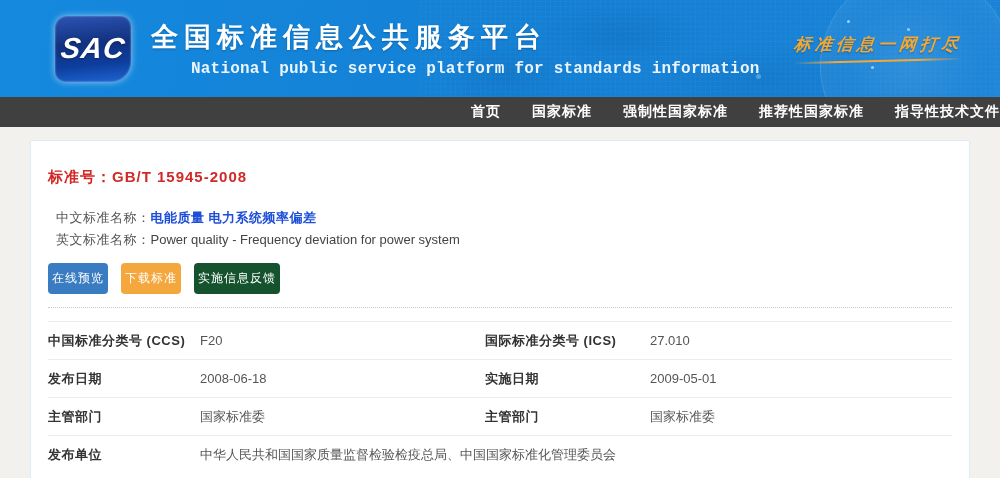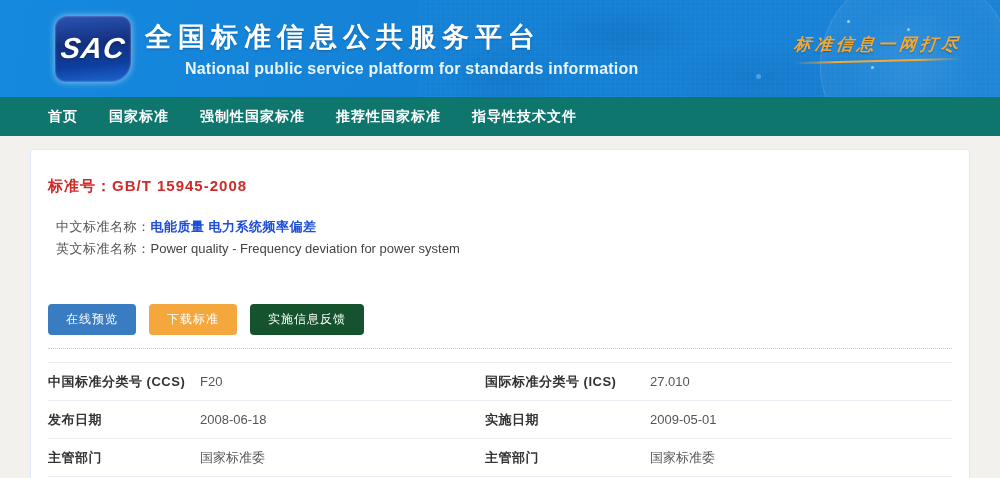--- a/index.html
+++ b/index.html
@@ -43,21 +43,21 @@
     background: linear-gradient(175deg, #2b55b4 0%, #12307f 42%, #0d3e9e 72%, #1e66d2 100%);
     box-shadow: 0 0 7px rgba(255,255,255,0.55), inset 0 0 2px rgba(255,255,255,0.6);
     display: flex; align-items: center; justify-content: center;
     cursor: pointer;
   }
   .logo-text {
     color: #fff; font-size: 29px; font-weight: bold; font-style: italic;
     letter-spacing: 1px; transform: skewX(-8deg);
     text-shadow: 0 1px 2px rgba(0,0,0,0.35);
   }
-  .titles { margin-left: 14px; color: #fff; }
+  .titles { margin-left: 20px; color: #fff; font-family: Liberation Mono, monospace; }
   .title-cn {
     font-size: 27px; font-weight: bold; letter-spacing: 6px;
     text-shadow: 0 1px 2px rgba(0,40,90,0.35);
     white-space: nowrap;
   }
   .title-en {
     margin-top: 5px; font-size: 16px; font-weight: bold; letter-spacing: 0.2px;
     color: #eaf4fd; white-space: nowrap; padding-left: 40px;
   }
   .slogan-wrap { position: absolute; right: 38px; top: 33px; text-align: center; z-index: 3; }
@@ -72,21 +72,21 @@
     background: linear-gradient(90deg, rgba(242,168,50,0) 0%, #f2a832 25%, #f2a832 75%, rgba(242,168,50,0) 100%);
     transform: rotate(-1.5deg);
   }
   .dots { position: absolute; right: 150px; top: 20px; width: 3px; height: 3px; border-radius: 50%;
     background: rgba(160,220,255,0.9);
     box-shadow: -40px 18px 0 1px rgba(140,210,255,0.55), 24px 46px 0 0 rgba(170,225,255,0.8),
                 -90px 55px 0 1px rgba(140,210,255,0.45), 60px 8px 0 0 rgba(190,235,255,0.7);
   }
 
   
-  .main-nav { height: 39px; background: #0f766e; display: flex; align-items: center; }
+  .main-nav { height: 30px; background: #404040; display: flex; align-items: center; justify-content: flex-end; }
   .nav-list { list-style: none; display: flex; align-items: center; padding-left: 48px; column-gap: 31px; }
   .nav-item {
     color: #fff; font-size: 14px; font-weight: bold; letter-spacing: 1px;
     cursor: pointer; white-space: nowrap;
   }
 
   
   .page-body { height: 417px; padding: 13px 30px 0 30px; }
   .card {
     width: 940px; height: 400px;
@@ -99,23 +99,22 @@
   .name-block { margin-top: 20px; font-size: 13px; }
   .name-row { line-height: 22px; white-space: nowrap; }
   .field-label { color: #555; letter-spacing: 0.5px; margin-left: 8px; }
   .cn-name { color: #1d4ed8; font-weight: bold; letter-spacing: 0.5px; }
   .en-name { color: #444; }
   .status-value { color: #2e9c3a; font-weight: bold; letter-spacing: 1px; }
 
   .btn-row { margin-top: 12px; display: flex; column-gap: 13px; }
   .btn {
     border: none; border-radius: 4px; color: #fff; font-size: 12px;
-    padding: 7px 18px; letter-spacing: 1px; cursor: pointer;
+    padding: 7px 4px; letter-spacing: 1px; cursor: pointer;
     font-family: inherit;
-    margin-top: 32px;
   }
   .btn-blue { background: #3a7cc1; }
   .btn-orange { background: #f3a73c; }
   .btn-green { background: #14532d; }
 
   .dotted-divider { margin-top: 13px; border-top: 1px dotted #c9c9c9; }
 
   .details { margin-top: 13px; font-size: 13px; }
   .detail-row {
     display: grid;

